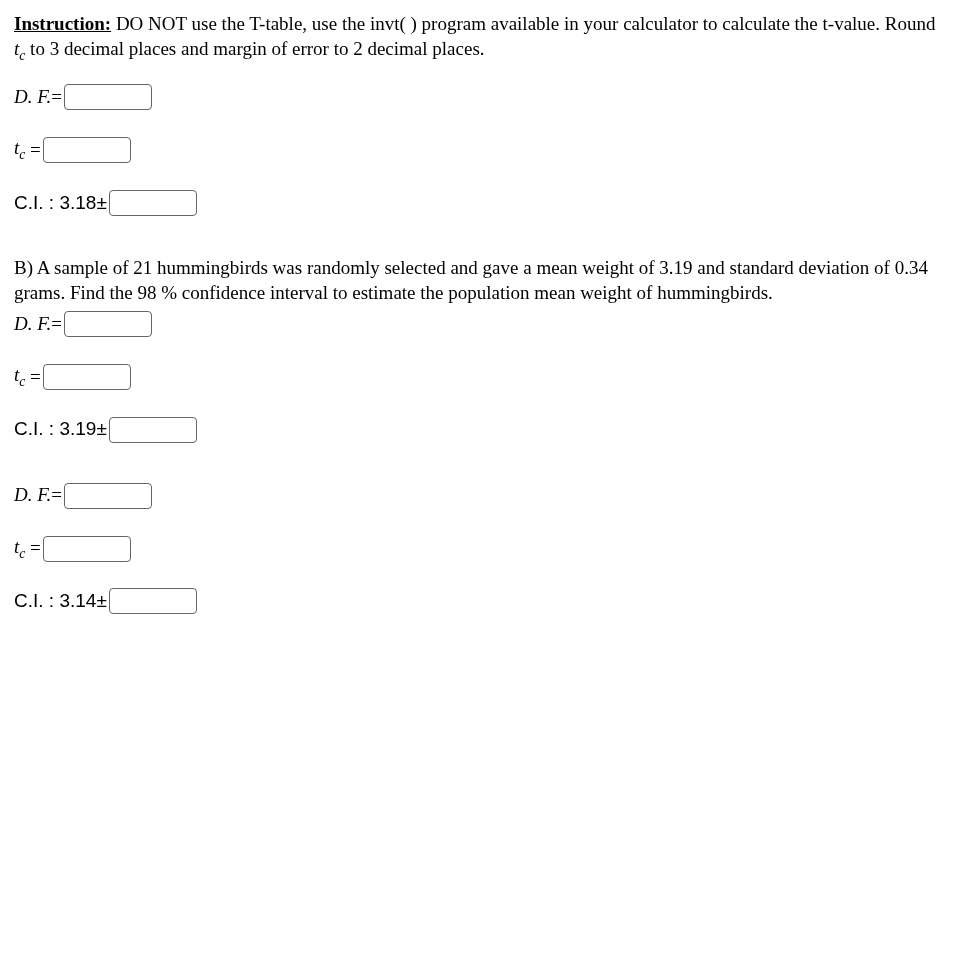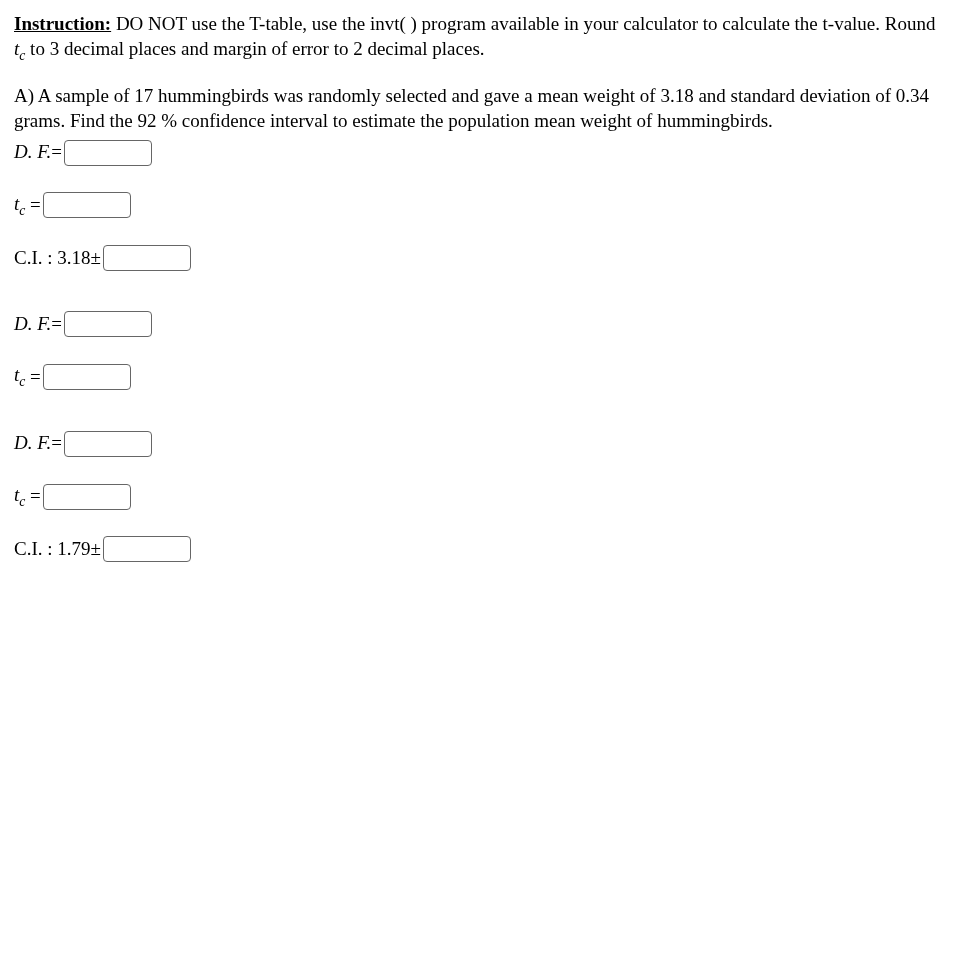--- a/index.html
+++ b/index.html
@@ -52,75 +52,79 @@
       border: 1px solid #666;
       border-radius: 4px;
       height: 26px;
       width: 88px;
       font-size: 16px;
       padding: 1px 4px;
       box-sizing: border-box;
       margin-left: 2px;
     }
     .ci-label {
-      font-family: Liberation Serif, serif;
+      font-family: Liberation Sans, sans-serif;
     }
     .nowrap { white-space: nowrap; }
   </style>
 </head>
 <body>
 
 <div class="instruction">
   <span class="label underline">Instruction:</span><span> DO NOT use the T-table, use the </span><span class="bold">invt( )</span><span> program available in your calculator to calculate the t-value. Round </span><span class="math nowrap"><span>t</span><span class="sub">c</span></span><span> to 3 decimal places and margin of error to 2 decimal places.</span>
 </div>
 
 <div class="problem">
-  <div class="prompt">
-    <span>A)</span><span> A sample of 17 hummingbirds was randomly selected and gave a mean weight of 3.18 and standard deviation of 0.34 grams. Find the 92 % confidence interval to estimate the population mean weight of hummingbirds.</span>
-  </div>
   <div class="field-row">
     <span class="math">D. F.</span>
       <span class="roman">=</span>
     <input class="answer" type="text" style="">
   </div>
   <div class="field-row">
     <span class="math nowrap"><span>t</span><span class="sub">c</span></span>
     <span>&nbsp;</span>
       <span class="roman">=</span>
     <input class="answer" type="text" style="">
   </div>
   <div class="field-row">
     <span class="ci-label"><span>C.I. : </span><span>3.18</span><span>±</span></span>
     <input class="answer" type="text" style="">
   </div>
 </div>
 
 <div class="problem">
+  <div class="prompt">
+    <span>B)</span><span> A sample of 21 hummingbirds was randomly selected and gave a mean weight of 3.19 and standard deviation of 0.34 grams. Find the 98 % confidence interval to estimate the population mean weight of hummingbirds.</span>
+  </div>
   <div class="field-row">
     <span class="math">D. F.</span>
       <span class="roman">=</span>
     <input class="answer" type="text" style="">
   </div>
   <div class="field-row">
     <span class="math nowrap"><span>t</span><span class="sub">c</span></span>
     <span>&nbsp;</span>
       <span class="roman">=</span>
+    <input class="answer" type="text" style="">
+  </div>
+  <div class="field-row">
+    <span class="ci-label"><span>C.I. : </span><span>3.19</span><span>±</span></span>
     <input class="answer" type="text" style="">
   </div>
 </div>
 
 <div class="problem" style="margin-bottom:0;">
   <div class="field-row">
     <span class="math">D. F.</span>
       <span class="roman">=</span>
     <input class="answer" type="text" style="">
   </div>
   <div class="field-row">
     <span class="math nowrap"><span>t</span><span class="sub">c</span></span>
     <span>&nbsp;</span>
       <span class="roman">=</span>
     <input class="answer" type="text" style="">
   </div>
   <div class="field-row" style="margin-bottom:0;">
-    <span class="ci-label"><span>C.I. : </span><span>1.79</span><span>±</span></span>
+    <span class="ci-label"><span>C.I. : </span><span>3.14</span><span>±</span></span>
     <input class="answer" type="text" style="">
   </div>
 </div>
 
 </body></html>

